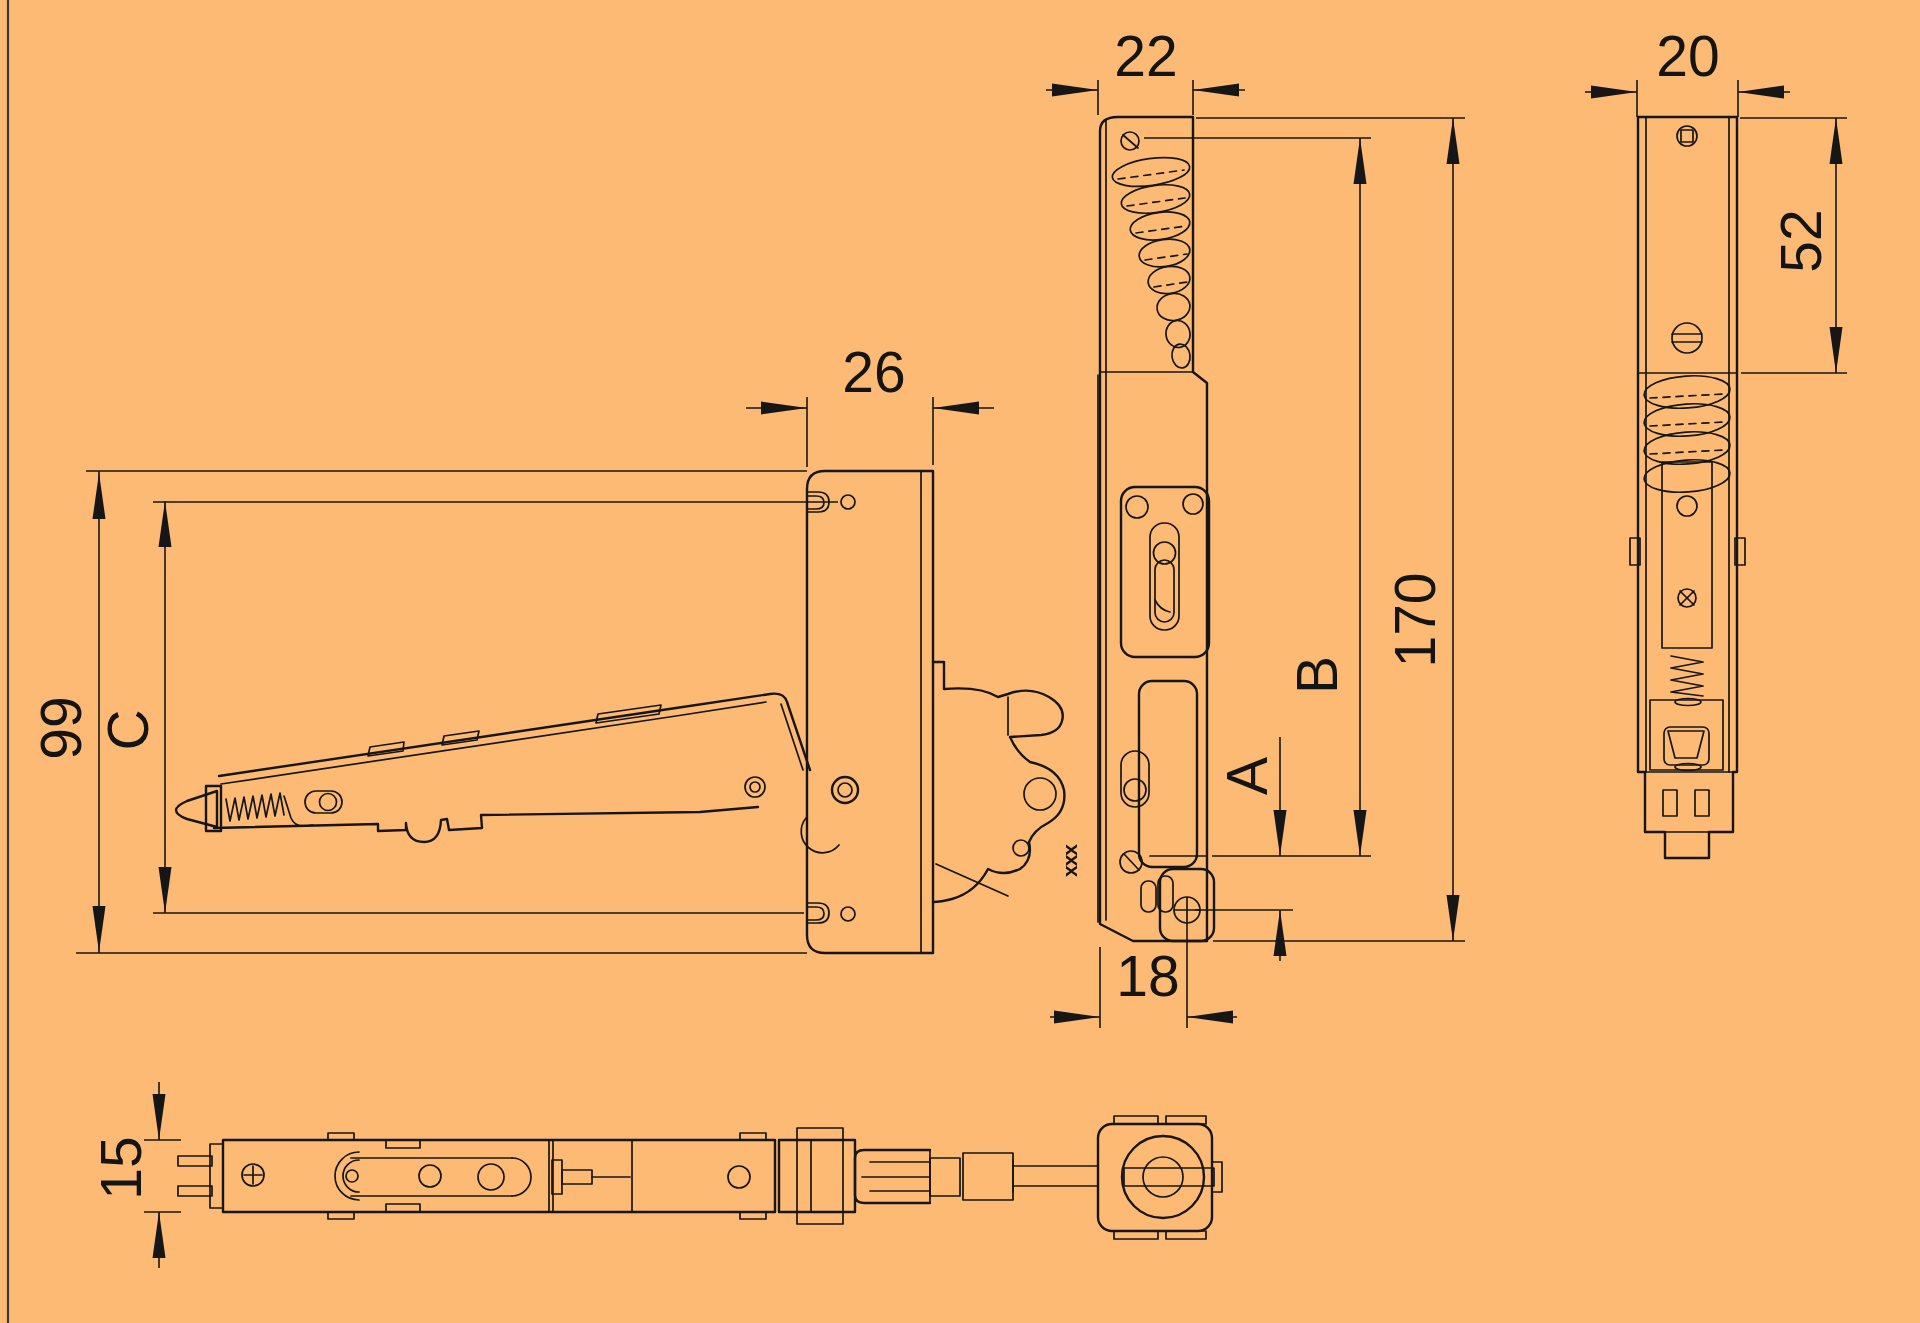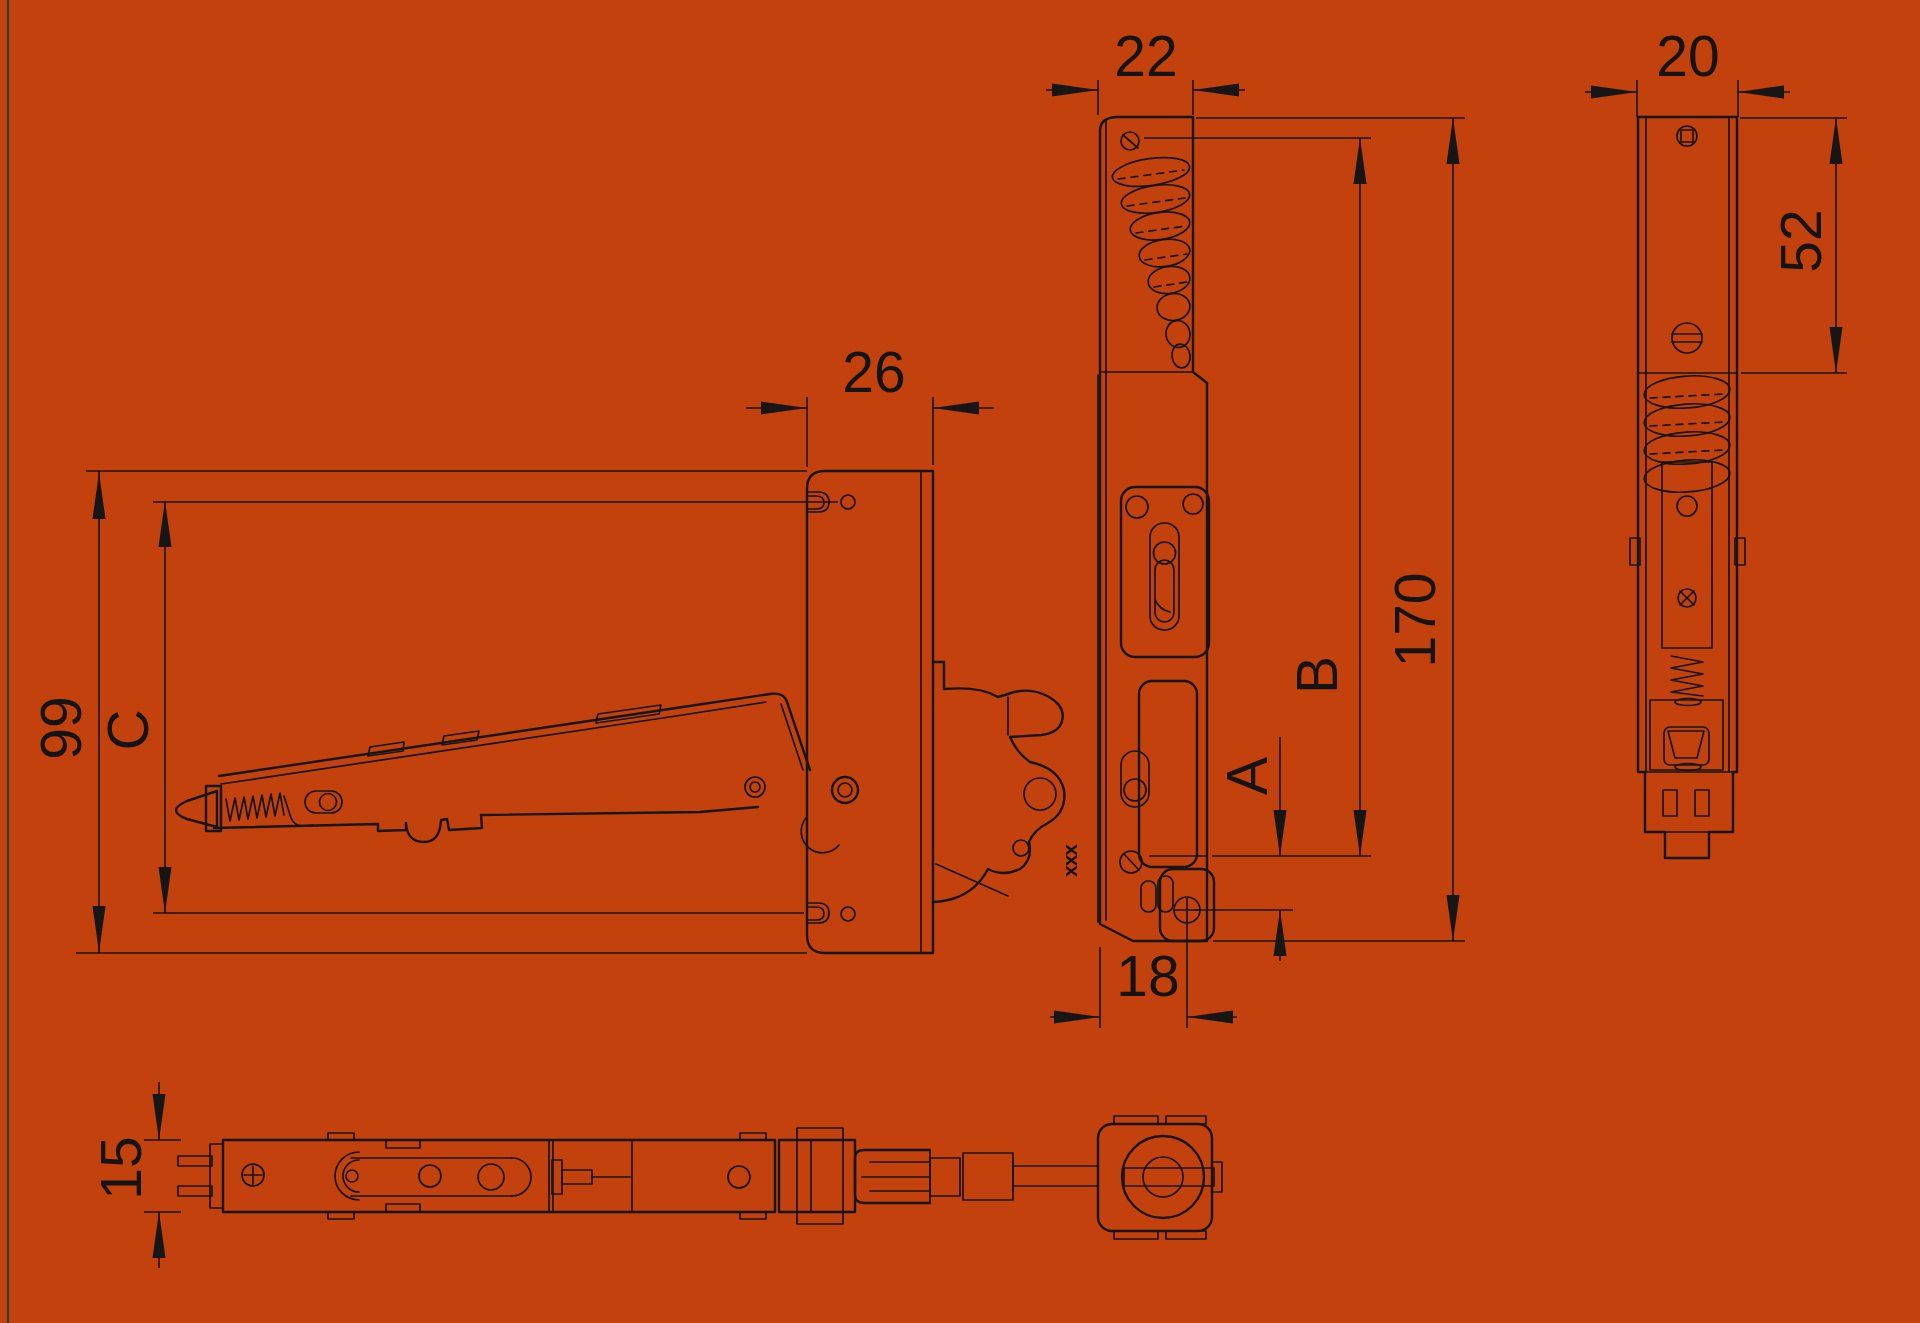--- a/index.html
+++ b/index.html
@@ -1,16 +1,16 @@
 <!DOCTYPE html>
 <html><head>
 <meta charset="utf-8">
 <style>
   html,body { margin:0; padding:0; background:#ffffff; }
-  .stage { position:relative; width:1920px; height:1323px; background:#c2410c; overflow:hidden; }
+  .stage { position:relative; width:1920px; height:1323px; background:#fdba74; overflow:hidden; }
   svg { display:block; }
   .ol { fill:none; stroke:#161616; stroke-width:2.4; stroke-linejoin:round; stroke-linecap:round; }
   .il { fill:none; stroke:#161616; stroke-width:1.7; stroke-linejoin:round; stroke-linecap:round; }
   .dl { fill:none; stroke:#161616; stroke-width:1.6; stroke-linecap:butt; }
   .ar { fill:#161616; stroke:none; }
   .dt { font-family:"Liberation Sans", sans-serif; font-size:57px; fill:#141414; }
   .mk { font-family:"Liberation Sans", sans-serif; font-size:21px; font-weight:bold; fill:#141414; letter-spacing:-1px; }
   .dash { stroke-dasharray:7 6; }
 </style>
 </head>

